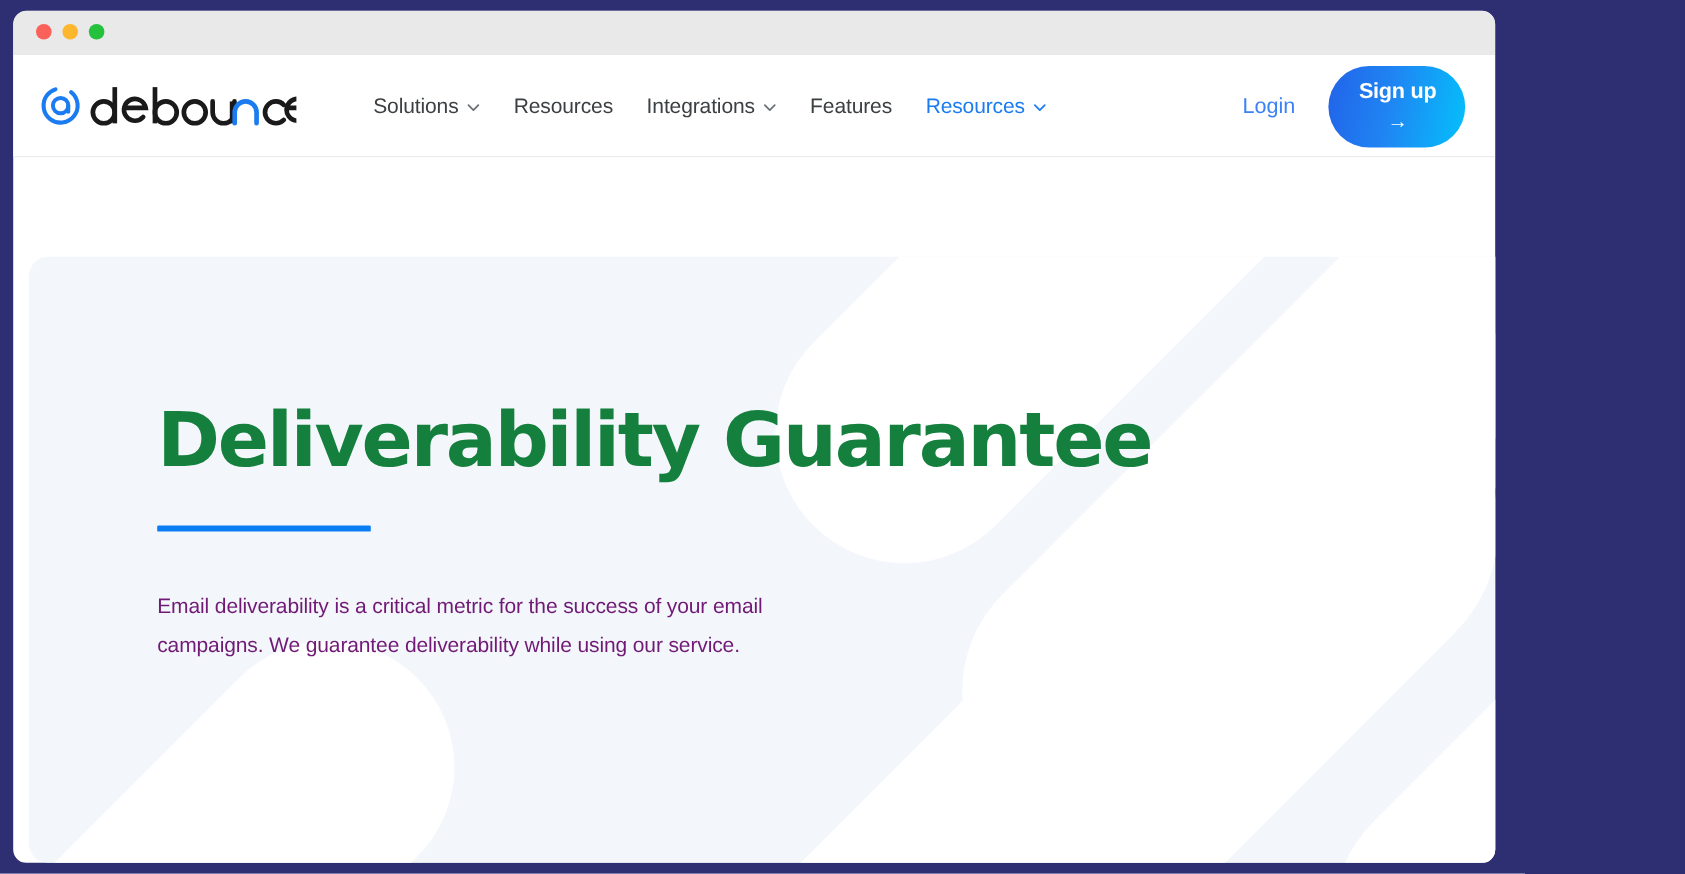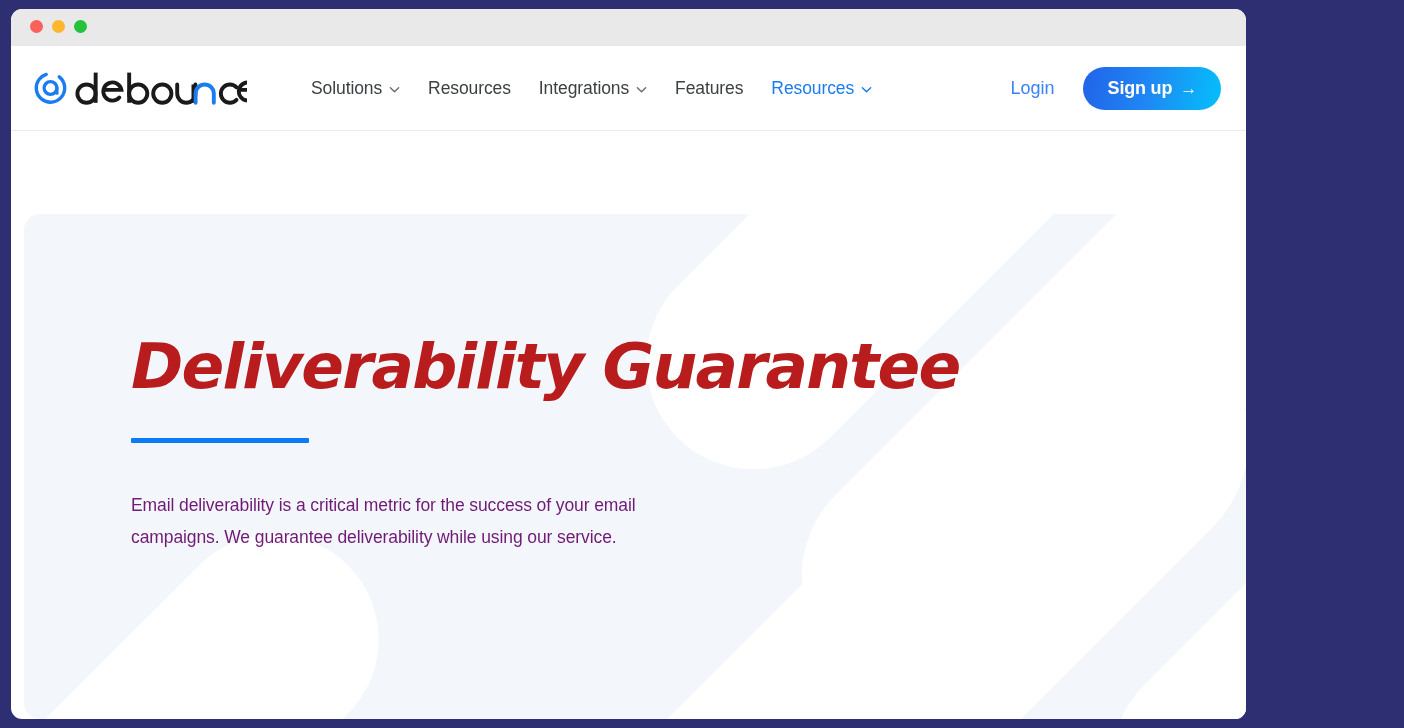--- a/index.html
+++ b/index.html
@@ -134,20 +134,21 @@
     color: #ffffff;
     font-size: 18px;
     font-weight: bold;
     border: none;
     border-radius: 999px;
     padding: 12px 24px 13px 25px;
     cursor: pointer;
     font-family: "Liberation Sans", sans-serif;
     letter-spacing: -0.2px;
     line-height: 1;
+    flex-direction: column;
   }
   #signup-button .arrow {
     font-size: 17px;
     line-height: 1;
     position: relative;
     top: 0px;
   }
 
   
   #hero {
@@ -179,25 +180,24 @@
     position: absolute;
     left: 107px;
     top: 120px;
     width: 800px;
   }
 
   #hero-title {
     font-family: "DejaVu Sans", sans-serif;
     font-size: 63px;
     font-weight: bold;
-    color: #b91c1c;
+    color: #15803d;
     letter-spacing: -1.8px;
     line-height: 1.05;
     white-space: nowrap;
-    font-style: italic;
   }
 
   #hero-rule {
     width: 178px;
     height: 5px;
     background: #0a7cf4;
     margin-top: 38px;
     border-radius: 1px;
   }
 

